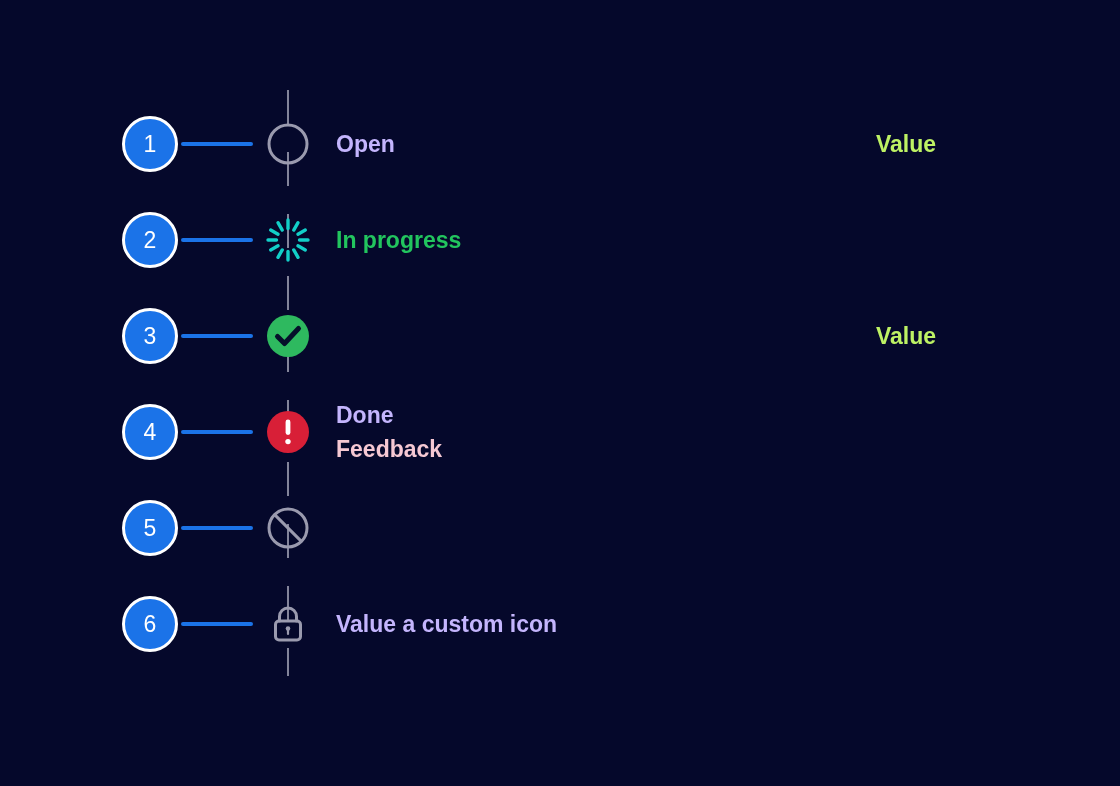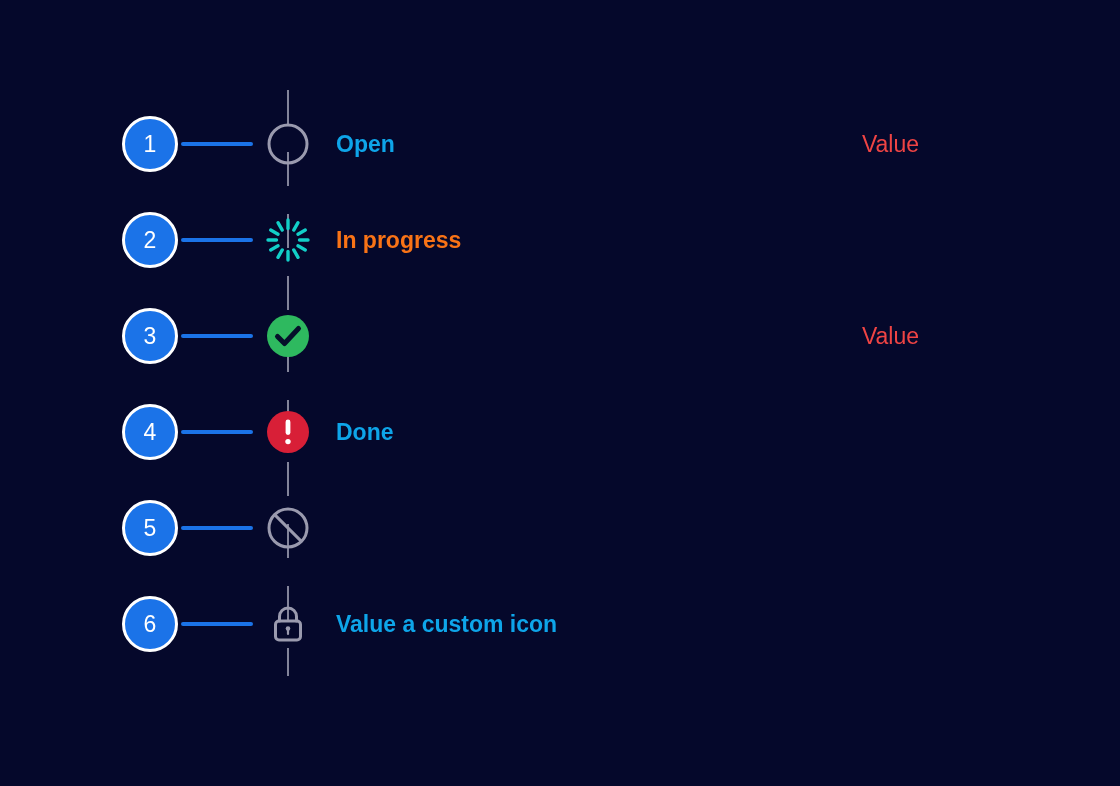--- a/index.html
+++ b/index.html
@@ -104,42 +104,42 @@
     top: 0;
     height: 96px;
     display: flex;
     flex-direction: column;
     justify-content: center;
     align-items: flex-start;
   }
   .label-main {
     font-size: 23px;
     font-weight: bold;
-    color: #0ea5e9;
+    color: #c4b5fd;
     line-height: 34px;
     white-space: nowrap;
   }
   .label-sub {
     font-size: 23px;
     font-weight: bold;
     line-height: 34px;
     white-space: nowrap;
   }
 
   
   .value {
     position: absolute;
-    right: 201px;
+    right: 184px;
     top: 0;
     height: 96px;
     display: flex;
     align-items: center;
     font-size: 23px;
-    font-weight: 400;
-    color: #ef4444;
+    font-weight: 700;
+    color: #bef264;
     white-space: nowrap;
   }
 </style>
 </head>
 <body>
 
 <div id="stage">
 
   <div class="rail"></div>
 
@@ -172,21 +172,21 @@
           <line x1="24" y1="44" x2="24" y2="35.5"></line>
           <line x1="14" y1="41.3" x2="18.25" y2="33.95"></line>
           <line x1="6.7" y1="34" x2="14.05" y2="29.75"></line>
           <line x1="4" y1="24" x2="12.5" y2="24"></line>
           <line x1="6.7" y1="14" x2="14.05" y2="18.25"></line>
           <line x1="14" y1="6.7" x2="18.25" y2="14.05"></line>
         </g>
       </svg>
     </div>
     <div class="labels">
-      <div class="label-main" style="color:#f97316">In progress</div>
+      <div class="label-main" style="color:#22c55e">In progress</div>
     </div>
 
   </div>
 
   <div class="row" style="top:288px">
     <div class="badge">3</div>
     <div class="connector"></div>
     <div class="icon-slot">
       <svg width="48" height="48" viewBox="0 0 48 48">
         <circle cx="24" cy="24" r="21" fill="#2eb95f"></circle>
@@ -201,20 +201,21 @@
     <div class="connector"></div>
     <div class="icon-slot">
       <svg width="48" height="48" viewBox="0 0 48 48">
         <circle cx="24" cy="24" r="21" fill="#d81f37"></circle>
         <rect x="21.6" y="11.5" width="4.8" height="15.5" rx="2.4" fill="#ffffff"></rect>
         <circle cx="24" cy="33.6" r="2.7" fill="#ffffff"></circle>
       </svg>
     </div>
     <div class="labels">
       <div class="label-main">Done</div>
+      <div class="label-sub" style="color:#f6c8d3">Feedback</div>
     </div>
 
   </div>
 
   <div class="row" style="top:480px">
     <div class="badge">5</div>
     <div class="connector"></div>
     <div class="icon-slot">
       <svg width="48" height="48" viewBox="0 0 48 48">
         <circle cx="24" cy="24" r="19" fill="none" stroke="#9a9aae" stroke-width="3"></circle>

